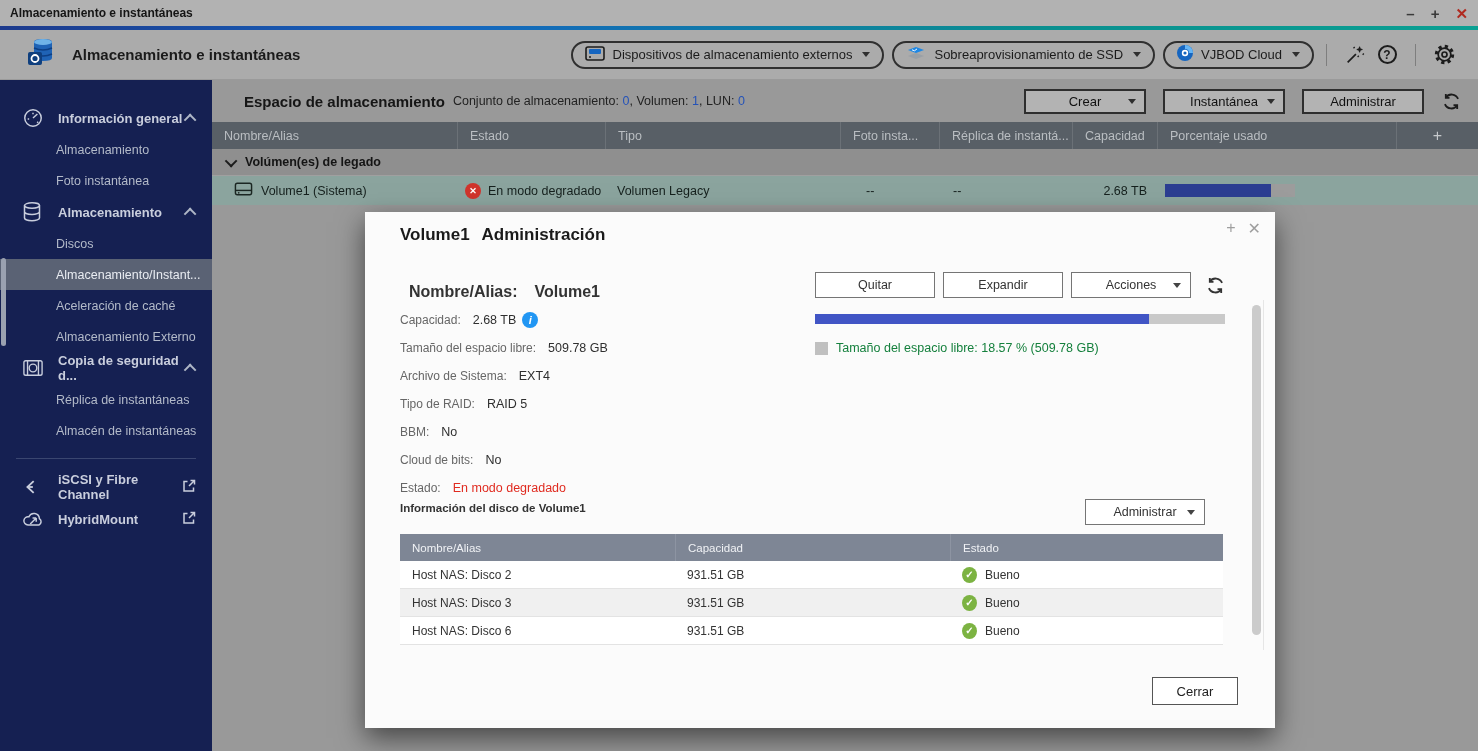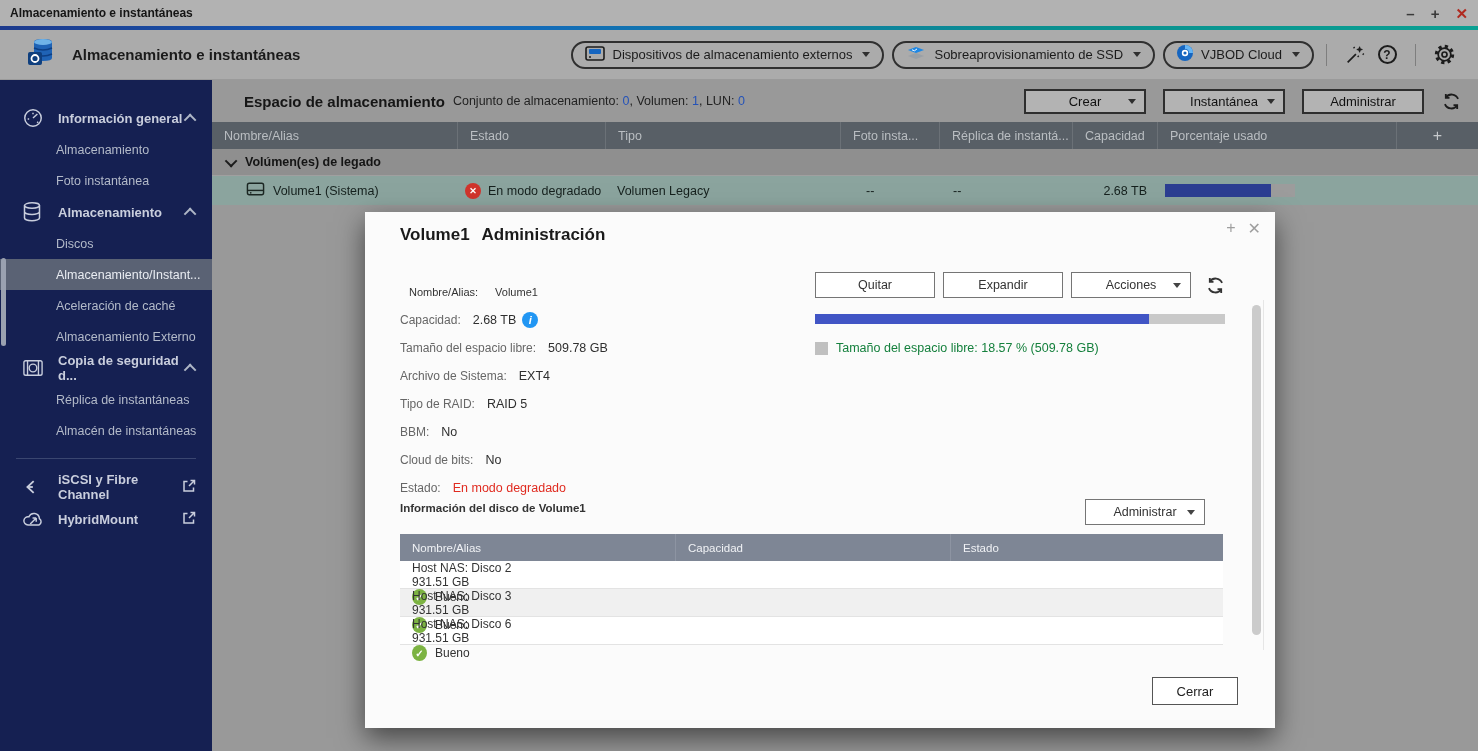--- a/index.html
+++ b/index.html
@@ -53,21 +53,21 @@
 
   
   .vt-header { display:flex; height:27px; background:#585f66; color:#babec2; font-size:12.5px; align-items:stretch; }
   .vt-header .cell { display:flex; align-items:center; padding-left:12px; border-left:1px solid #6b7177; }
   .vt-header .cell:first-child { border-left:none; }
   .c1{width:245px;} .c2{width:148px;} .c3{width:235px;} .c4{width:99px;} .c5{width:133px;} .c6{width:85px;} .c7{width:239px;} .c8{flex:1;}
   .vt-header .c8 { justify-content:center; padding-left:0; color:#c6c9cc; font-size:16px; }
   .vt-group { display:flex; align-items:center; height:27px; background:#8f8f8f; padding-left:16px; font-size:12.5px; font-weight:bold; color:#151515; gap:8px; border-bottom:1px solid #a0a0a0; }
   .vt-row { display:flex; height:29px; background:#8ba49e; font-size:12.5px; color:#15201d; align-items:stretch; }
   .vt-row .cell { display:flex; align-items:center; }
-  .vt-row .name-cell { padding-left:34px; gap:8px; }
+  .vt-row .name-cell { padding-left:22px; gap:8px; }
   .vt-row .status-cell { padding-left:8px; gap:7px; }
   .vt-row .type-cell { padding-left:12px; }
   .vt-row .snap-cell { padding-left:26px; }
   .vt-row .rep-cell { padding-left:14px; }
   .vt-row .cap-cell { justify-content:flex-end; padding-right:10px; }
   .vt-row .pct-cell { padding-left:8px; }
   .row-bar { width:130px; height:13px; background:#9c9c9c; }
   .row-bar .fill { height:100%; background:#2c3e92; }
 
   
@@ -77,21 +77,21 @@
   .circ.info { width:16px; height:16px; background:#2196f3; font-size:11px; font-weight:bold; font-style:italic; }
 
   
   .dialog { position:absolute; left:365px; top:212px; width:910px; height:516px; background:#fbfbfb; box-shadow:0 10px 26px rgba(0,0,0,.55); }
   .dlg-winbtns { position:absolute; top:7px; right:14px; display:flex; gap:12px; font-size:16px; color:#9e9e9e; }
   .dlg-title { position:absolute; left:35px; top:13px; font-size:17px; font-weight:bold; color:#1a1a1a; display:flex; gap:12px; }
   .dlg-fields { position:absolute; left:35px; top:66px; width:390px; }
   .dlg-field { height:28px; display:flex; align-items:center; font-size:12px; }
   .dlg-field .lbl { color:#666; }
   .dlg-field .val { color:#2f2f2f; font-size:12.5px; margin-left:12px; }
-  .dlg-field.f-first .lbl, .dlg-field.f-first .val { font-weight:normal; color:#333; font-size:11px; margin-left:0;padding-left:9px; }
+  .dlg-field.f-first .lbl, .dlg-field.f-first .val { font-weight:bold; color:#333; font-size:16px; margin-left:0;padding-left:9px; }
   .dlg-field.f-first .val { margin-left:8px; }
   .dlg-field.f-estado .val { color:#e02b20; }
   .dlg-field .circ.info { margin-left:6px; }
   .dlg-right { position:absolute; left:450px; top:60px; width:412px; }
   .dlg-btn-row { display:flex; align-items:center; gap:8px; }
   .wbtn { position:relative; height:26px; background:#fff; border:1px solid #757575; display:flex; align-items:center; justify-content:center; font-size:12.5px; color:#333; }
   .wbtn.w120 { width:120px; }
   .wbtn .caret { position:absolute; right:9px; border-top-color:#444; }
   .usage-bar { margin-top:16px; height:10px; background:#c9c9c9; width:410px; }
   .usage-bar .fill { height:100%; background:#4155c5; }
@@ -101,21 +101,21 @@
   .sw { width:13px; height:13px; flex:none; }
   .sw.blue { background:#4155c5; }
   .sw.gray { background:#c0c0c0; }
   .dlg-disk-title { position:absolute; left:35px; top:290px; font-size:11.5px; font-weight:bold; color:#333; }
   .dlg-manage { position:absolute; left:720px; top:287px; width:138px; }
   .disk-table { position:absolute; left:35px; top:322px; width:823px; font-size:12px; }
   .dt-header { display:flex; height:27px; background:#7e8695; color:#f0f2f5; font-size:11.5px; }
   .dt-header .cell { display:flex; align-items:center; padding-left:12px; border-left:1px solid #8d94a2; }
   .dt-header .cell:first-child { border-left:none; }
   .dk1{width:275px;} .dk2{width:275px;} .dk3{width:273px;}
-  .disk-row { display:flex; height:28px; background:#fff; border-bottom:1px solid #e3e3e3; color:#333;flex-direction:column; }
+  .disk-row { display:flex; height:28px; background:#fff; border-bottom:1px solid #e3e3e3; color:#333; }
   .disk-row:nth-child(odd) { background:#f0f0f0; }
   .disk-row .cell { display:flex; align-items:center; padding-left:12px; gap:8px; }
   .dlg-scroll-track { position:absolute; right:11px; top:88px; width:1px; height:350px; background:#e6e6e6; }
   .dlg-scroll-thumb { position:absolute; right:14px; top:93px; width:9px; height:330px; background:#cbcbcb; border-radius:5px; }
   .dlg-close { position:absolute; right:37px; bottom:23px; width:86px; height:28px; background:#fff; border:1px solid #555; display:flex; align-items:center; justify-content:center; font-size:13px; color:#222; }
 
   .chev-up { width:9px; height:9px; border-left:2px solid #aeb6c6; border-top:2px solid #aeb6c6; transform:rotate(45deg) translateY(2px); }
   .chev-down-dark { width:9px; height:9px; border-left:2px solid #1c1c1c; border-bottom:2px solid #1c1c1c; transform:rotate(-45deg) translateY(-2px); }
 </style>
 </head>

